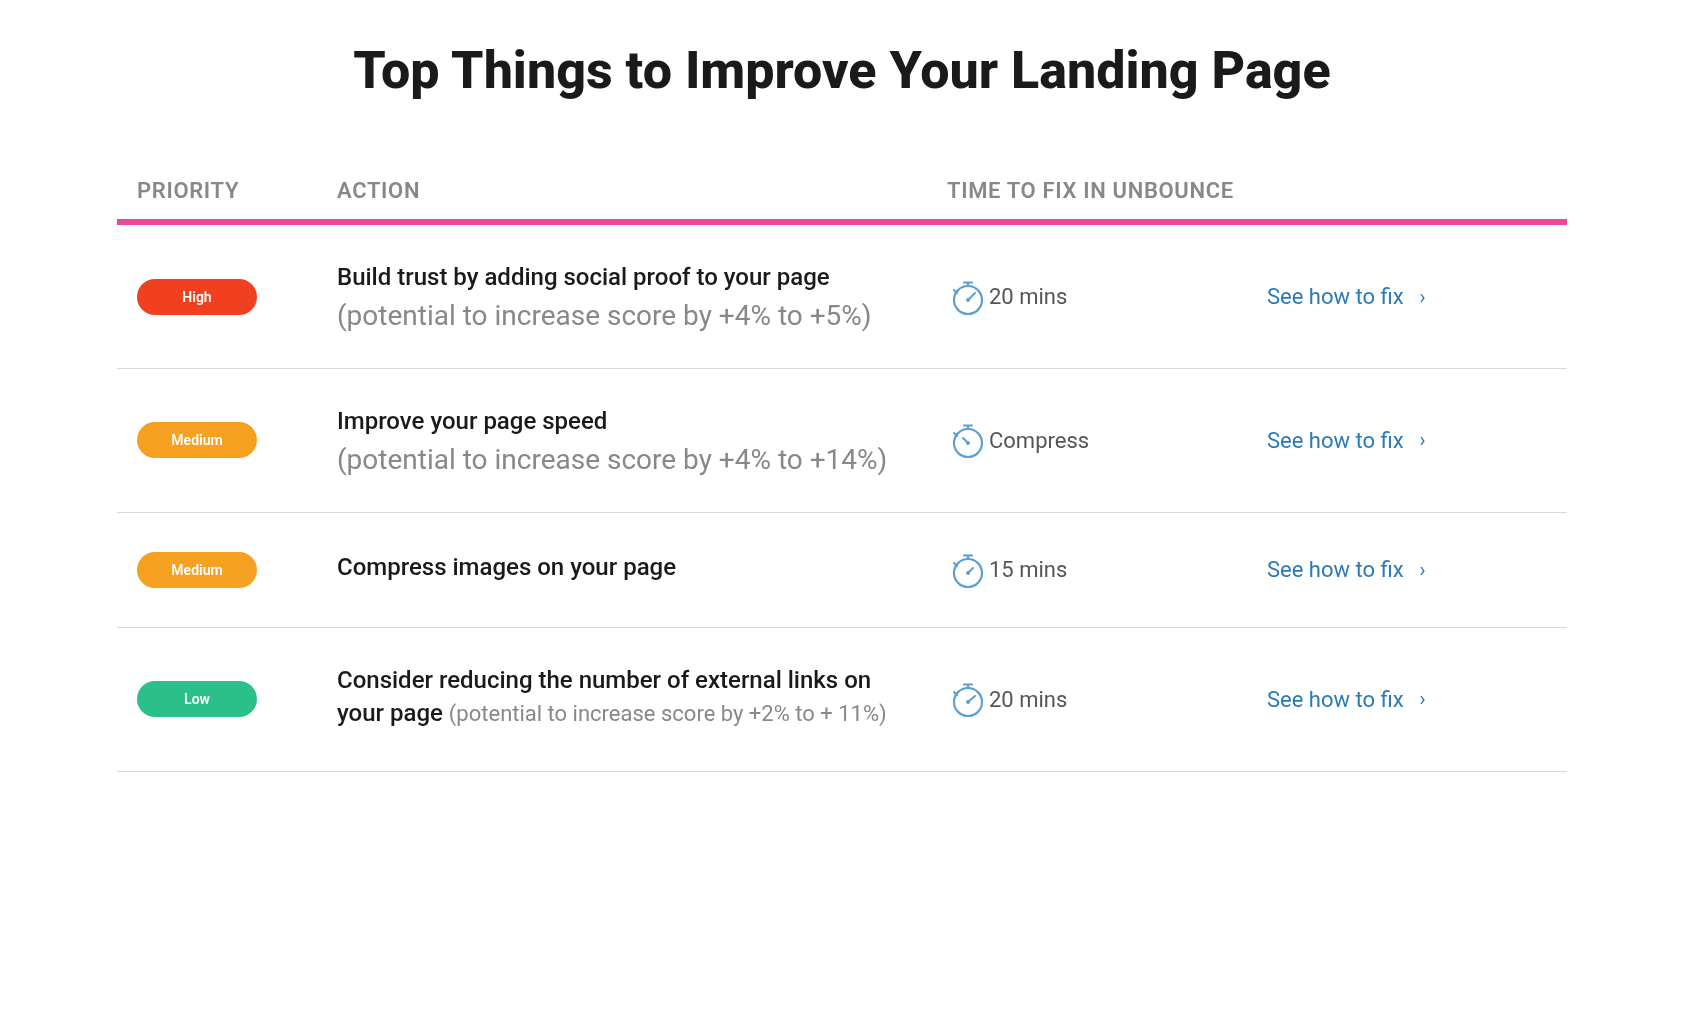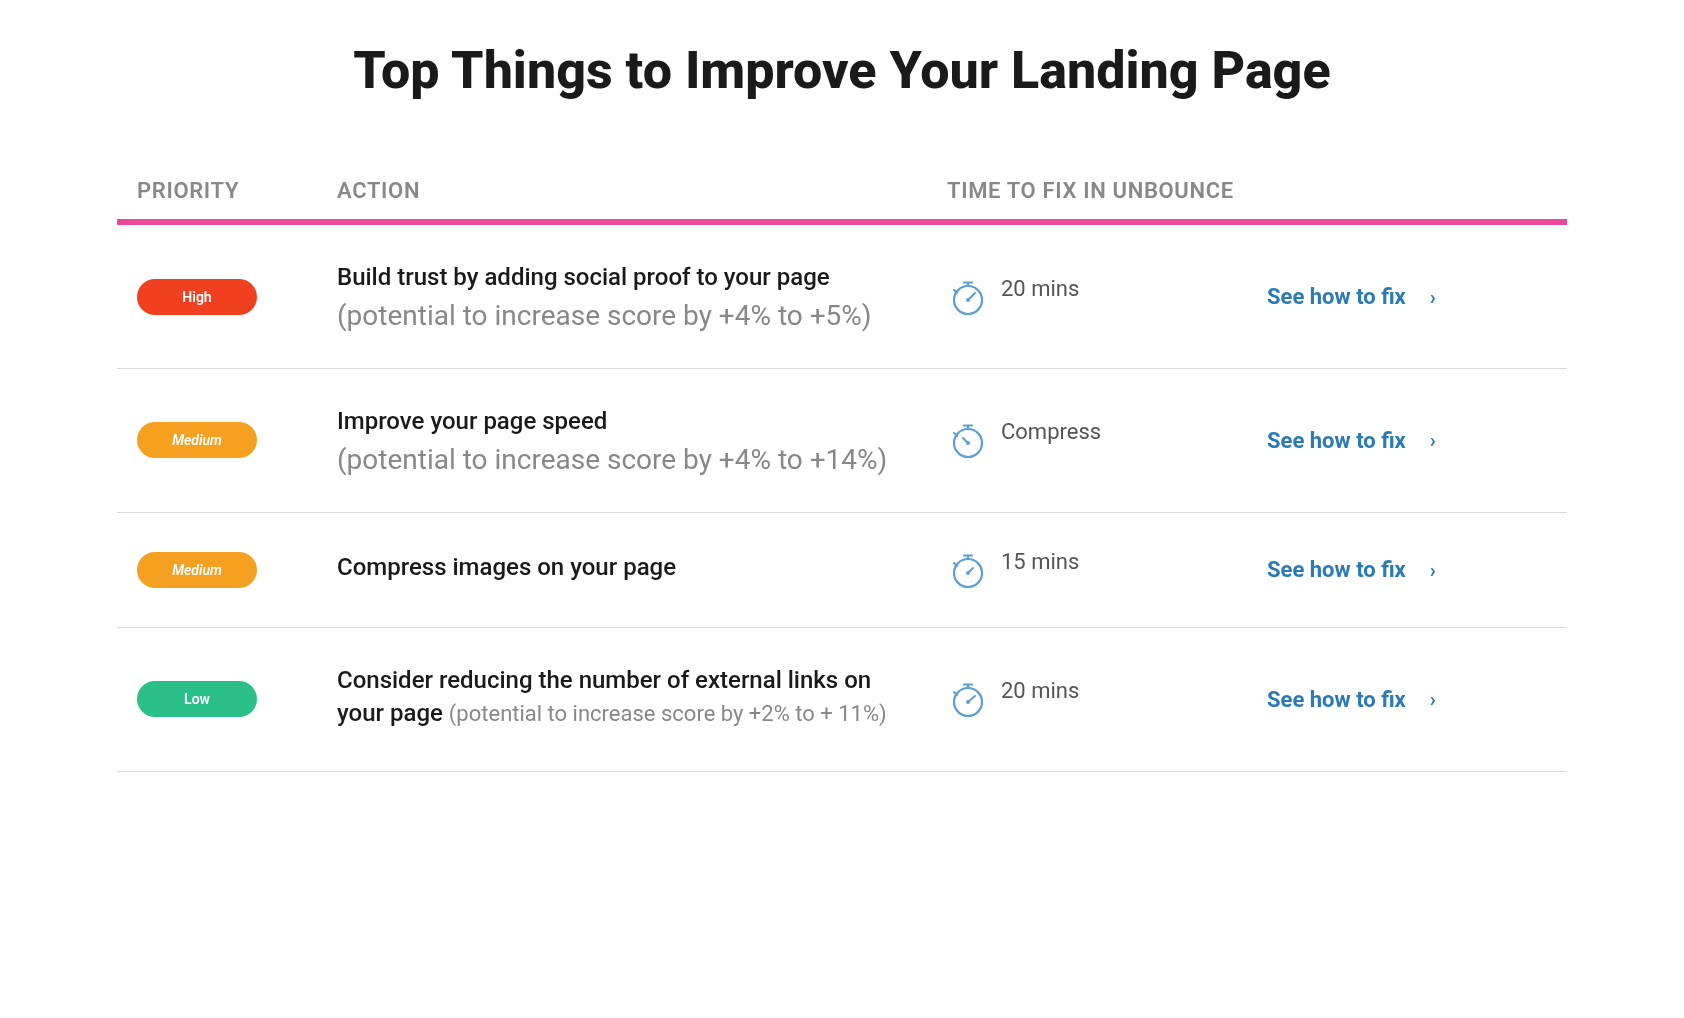--- a/index.html
+++ b/index.html
@@ -68,21 +68,20 @@
       color: #ffffff;
       min-width: 120px;
     }
 
     .priority-high {
       background: #f04020;
     }
 
     .priority-medium {
       background: #f5a020;
-      font-style: italic;
     }
 
     .priority-low {
       background: #2bbf8a;
     }
 
     .action-cell {
       padding-right: 40px;
     }
 
@@ -94,41 +93,42 @@
       line-height: 1.4;
     }
 
     .action-sub {
       font-size: 28px;
       color: #888888;
     }
 
     .time-cell {
       display: flex;
-      gap: 12px;
+      align-items: center;
+      gap: 0;
     }
 
     .time-text {
       font-size: 22px;
       color: #555555;
       font-weight: 400;
     }
 
     
     .stopwatch-icon {
       flex-shrink: 0;
     }
 
     .fix-link {
       display: flex;
       align-items: center;
-      gap: 24px;
+      gap: 16px;
       color: #2a7ab5;
       font-size: 22px;
-      font-weight: 700;
+      font-weight: 400;
       cursor: pointer;
       text-decoration: none;
       white-space: nowrap;
     }
 
     .chevron-right {
       font-size: 20px;
       color: #2a7ab5;
     }
   </style>

